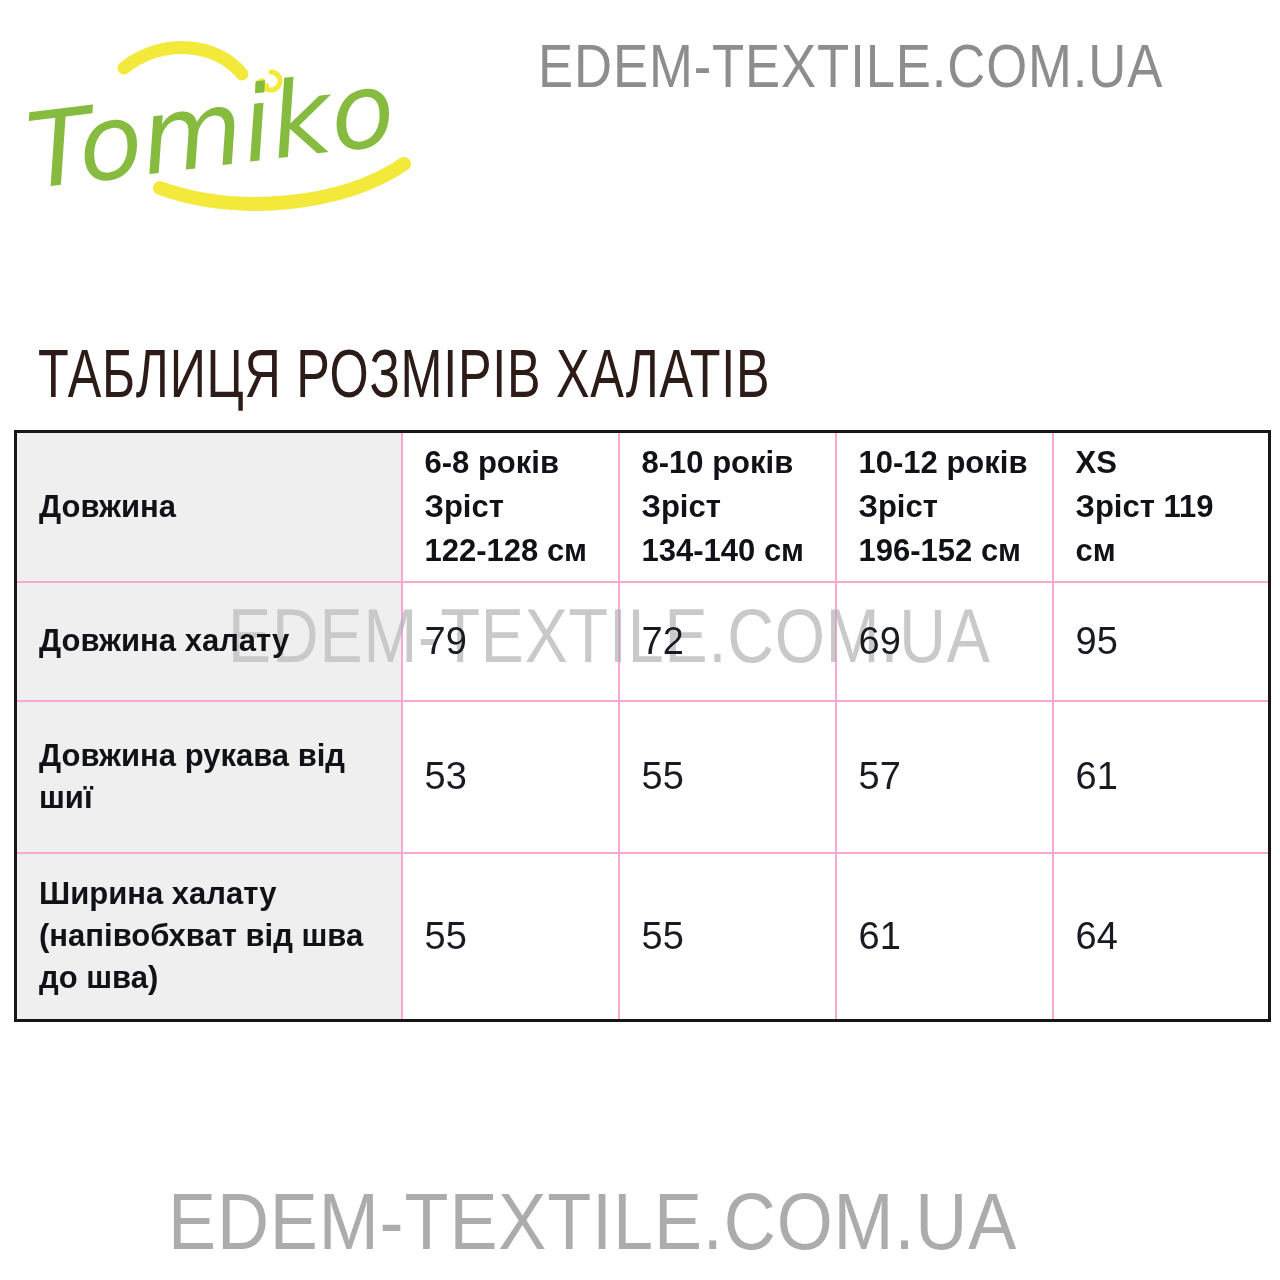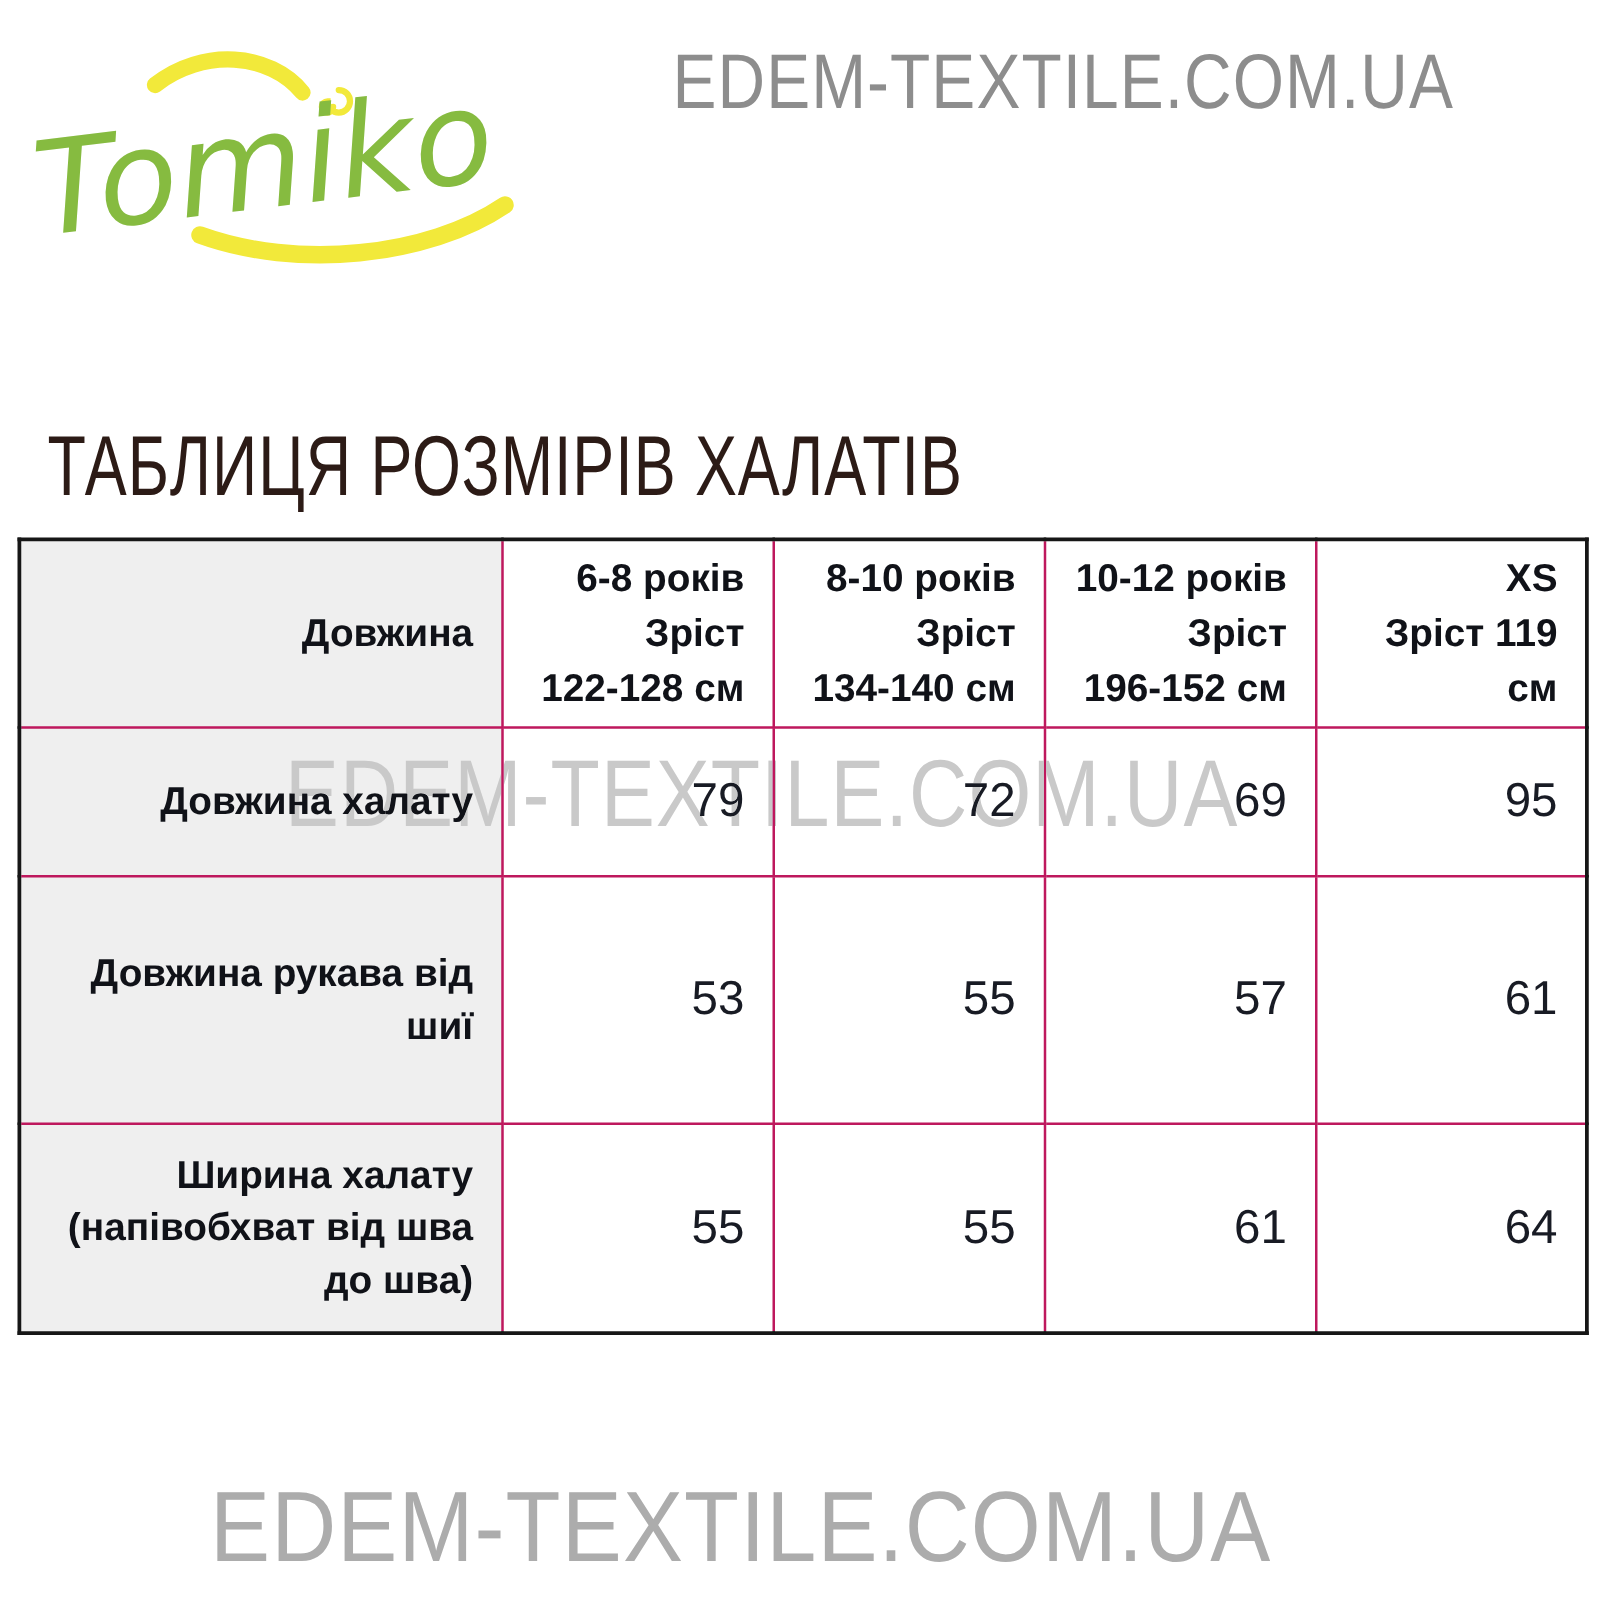--- a/index.html
+++ b/index.html
@@ -26,24 +26,24 @@
   
   table.size{
     position:absolute;left:14px;top:430px;
     border-collapse:collapse;table-layout:fixed;
     border:3px solid #161616;background:#ffffff;
   }
   col.c1{width:386px;}
   col.cn{width:217px;}
   tr.rh{height:150px;}
   tr.r1{height:119px;}
-  tr.r2{height:198px;}
+  tr.r2{height:152px;}
   tr.r3{height:168px;}
   th,td{
-    border:2px solid #be185d;text-align:right;vertical-align:middle;
+    border:2px solid #f9a8d4;text-align:left;vertical-align:middle;
     padding:0 22px;box-sizing:border-box;margin-left:48px;
   }
   th{
     font-size:31px;font-weight:bold;color:#101218;
     line-height:1.42;white-space:pre-line;background:#ffffff;
   }
   th.first{background:#efefef;}
   td.lbl{
     font-size:31px;font-weight:bold;color:#101218;
     background:#efefef;white-space:pre-line;line-height:1.35;

